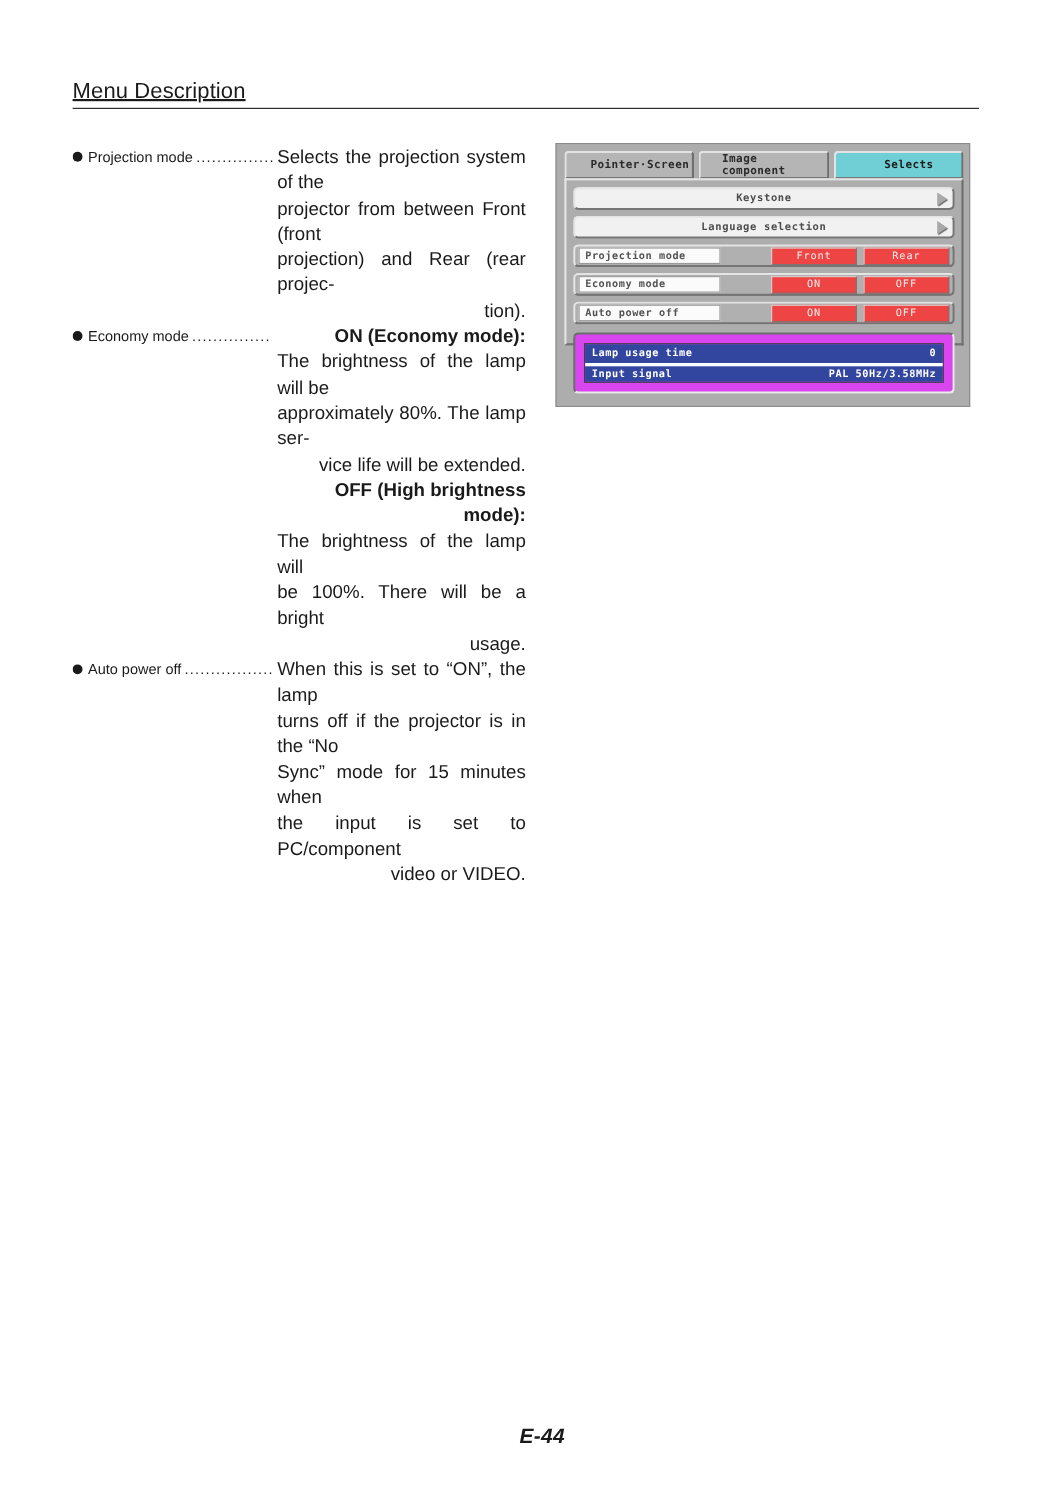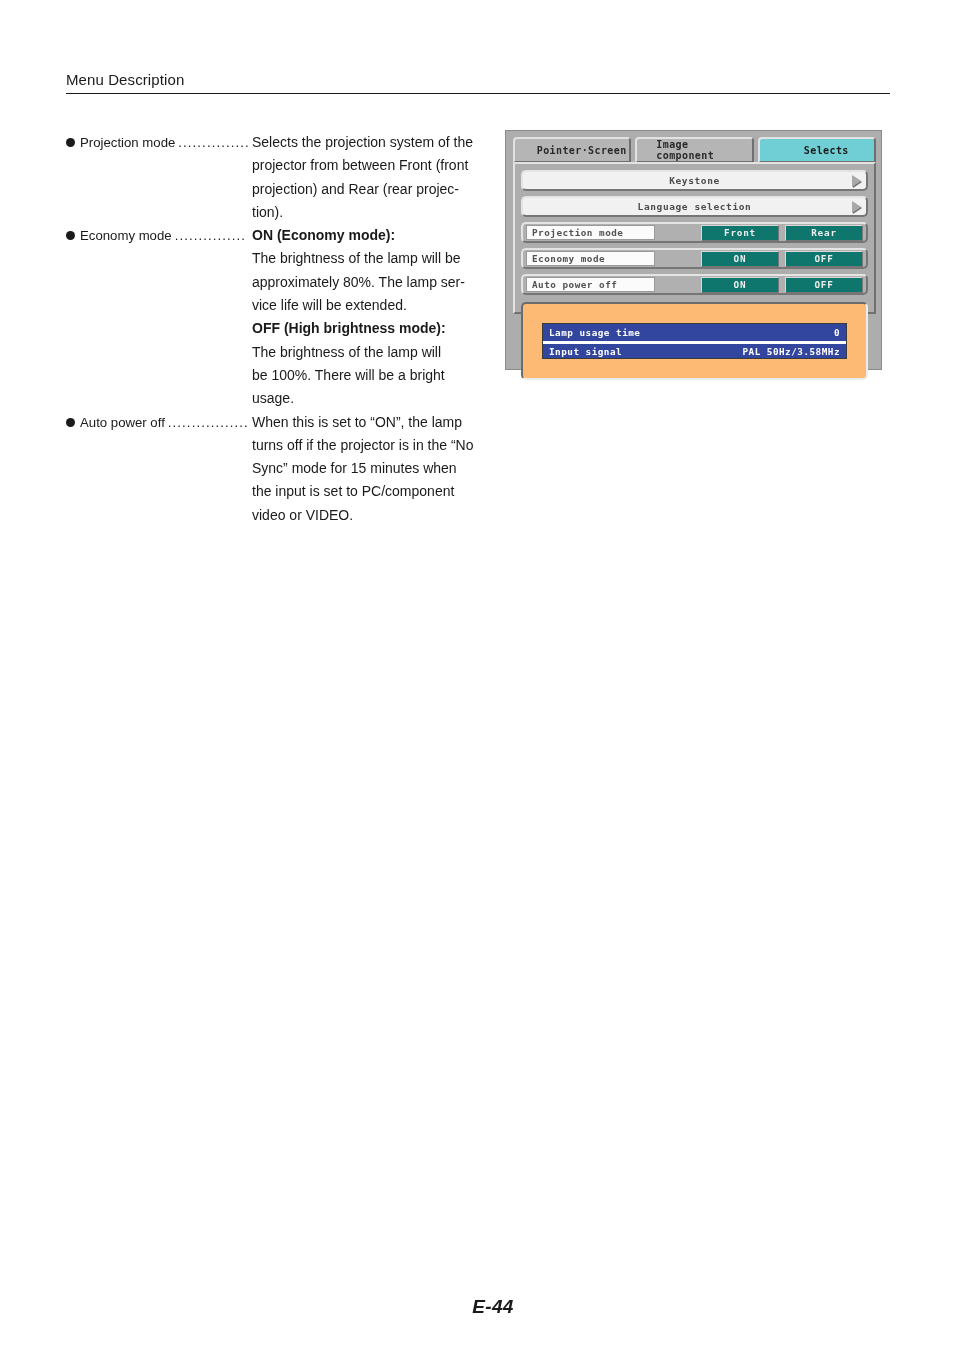--- a/index.html
+++ b/index.html
@@ -19,24 +19,25 @@
   
   .running-head {
     position: absolute;
     left: 66px;
     top: 72px;
     width: 824px;
     border-bottom: 1.6px solid #1a1a1a;
     padding-bottom: 4px;
   }
   .running-head-title {
-    font-size: 15px;
+    font-size: 20px;
     letter-spacing: 0.1px;
     color: #1a1a1a;
     line-height: 1.1;
+    text-decoration: underline;
   }
 
   
   .desc-list {
     position: absolute;
     left: 66px;
     top: 131px;
     width: 412px;
   }
   .desc-row {
@@ -70,30 +71,30 @@
     flex: 1 1 auto;
     overflow: hidden;
     white-space: nowrap;
     letter-spacing: 1.1px;
     font-size: 13.2px;
     margin-left: 3px;
   }
   .def-cell {
     flex: 1 1 auto;
     width: 226px;
-    font-size: 14px;
+    font-size: 17px;
     line-height: 23.3px;
     text-align: justify;
     text-justify: inter-word;
   }
   .def-cell p {
     margin: 0;
   }
   .def-cell p.lastline {
-    text-align: left;
+    text-align: right;
   }
   .def-head {
     font-weight: bold;
   }
 
   
   .osd-figure {
     position: absolute;
     left: 505px;
     top: 130px;
@@ -216,44 +217,44 @@
     letter-spacing: 0.5px;
     color: #525252;
   }
   .opt-spacer {
     flex: 1 1 auto;
   }
   .opt-btn {
     flex: 0 0 auto;
     width: 78px;
     height: 16px;
-    background: #0f766e;
+    background: #ef4444;
     border: 1px solid;
     border-color: #d8d8d8 #777777 #777777 #d8d8d8;
     box-sizing: border-box;
     display: flex;
     align-items: center;
     justify-content: center;
     font-family: "DejaVu Sans Mono", monospace;
     font-size: 9.3px;
-    font-weight: bold;
+    font-weight: normal;
     letter-spacing: 0.8px;
     color: #eeeeee;
     margin-left: 6px;
   }
 
   
   .osd-info-frame {
     margin-top: 7px;
-    background: #fdba74;
+    background: #d946ef;
     border: 2px solid;
     border-color: #6c6c6c #ececec #ececec #6c6c6c;
     border-radius: 5px;
     box-sizing: border-box;
-    padding: 19px;
+    padding: 8px;
   }
   .osd-info-inner {
     border: 1px solid #3a3a3a;
     box-sizing: border-box;
   }
   .info-row {
     height: 17px;
     background: #33469f;
     display: flex;
     align-items: center;

